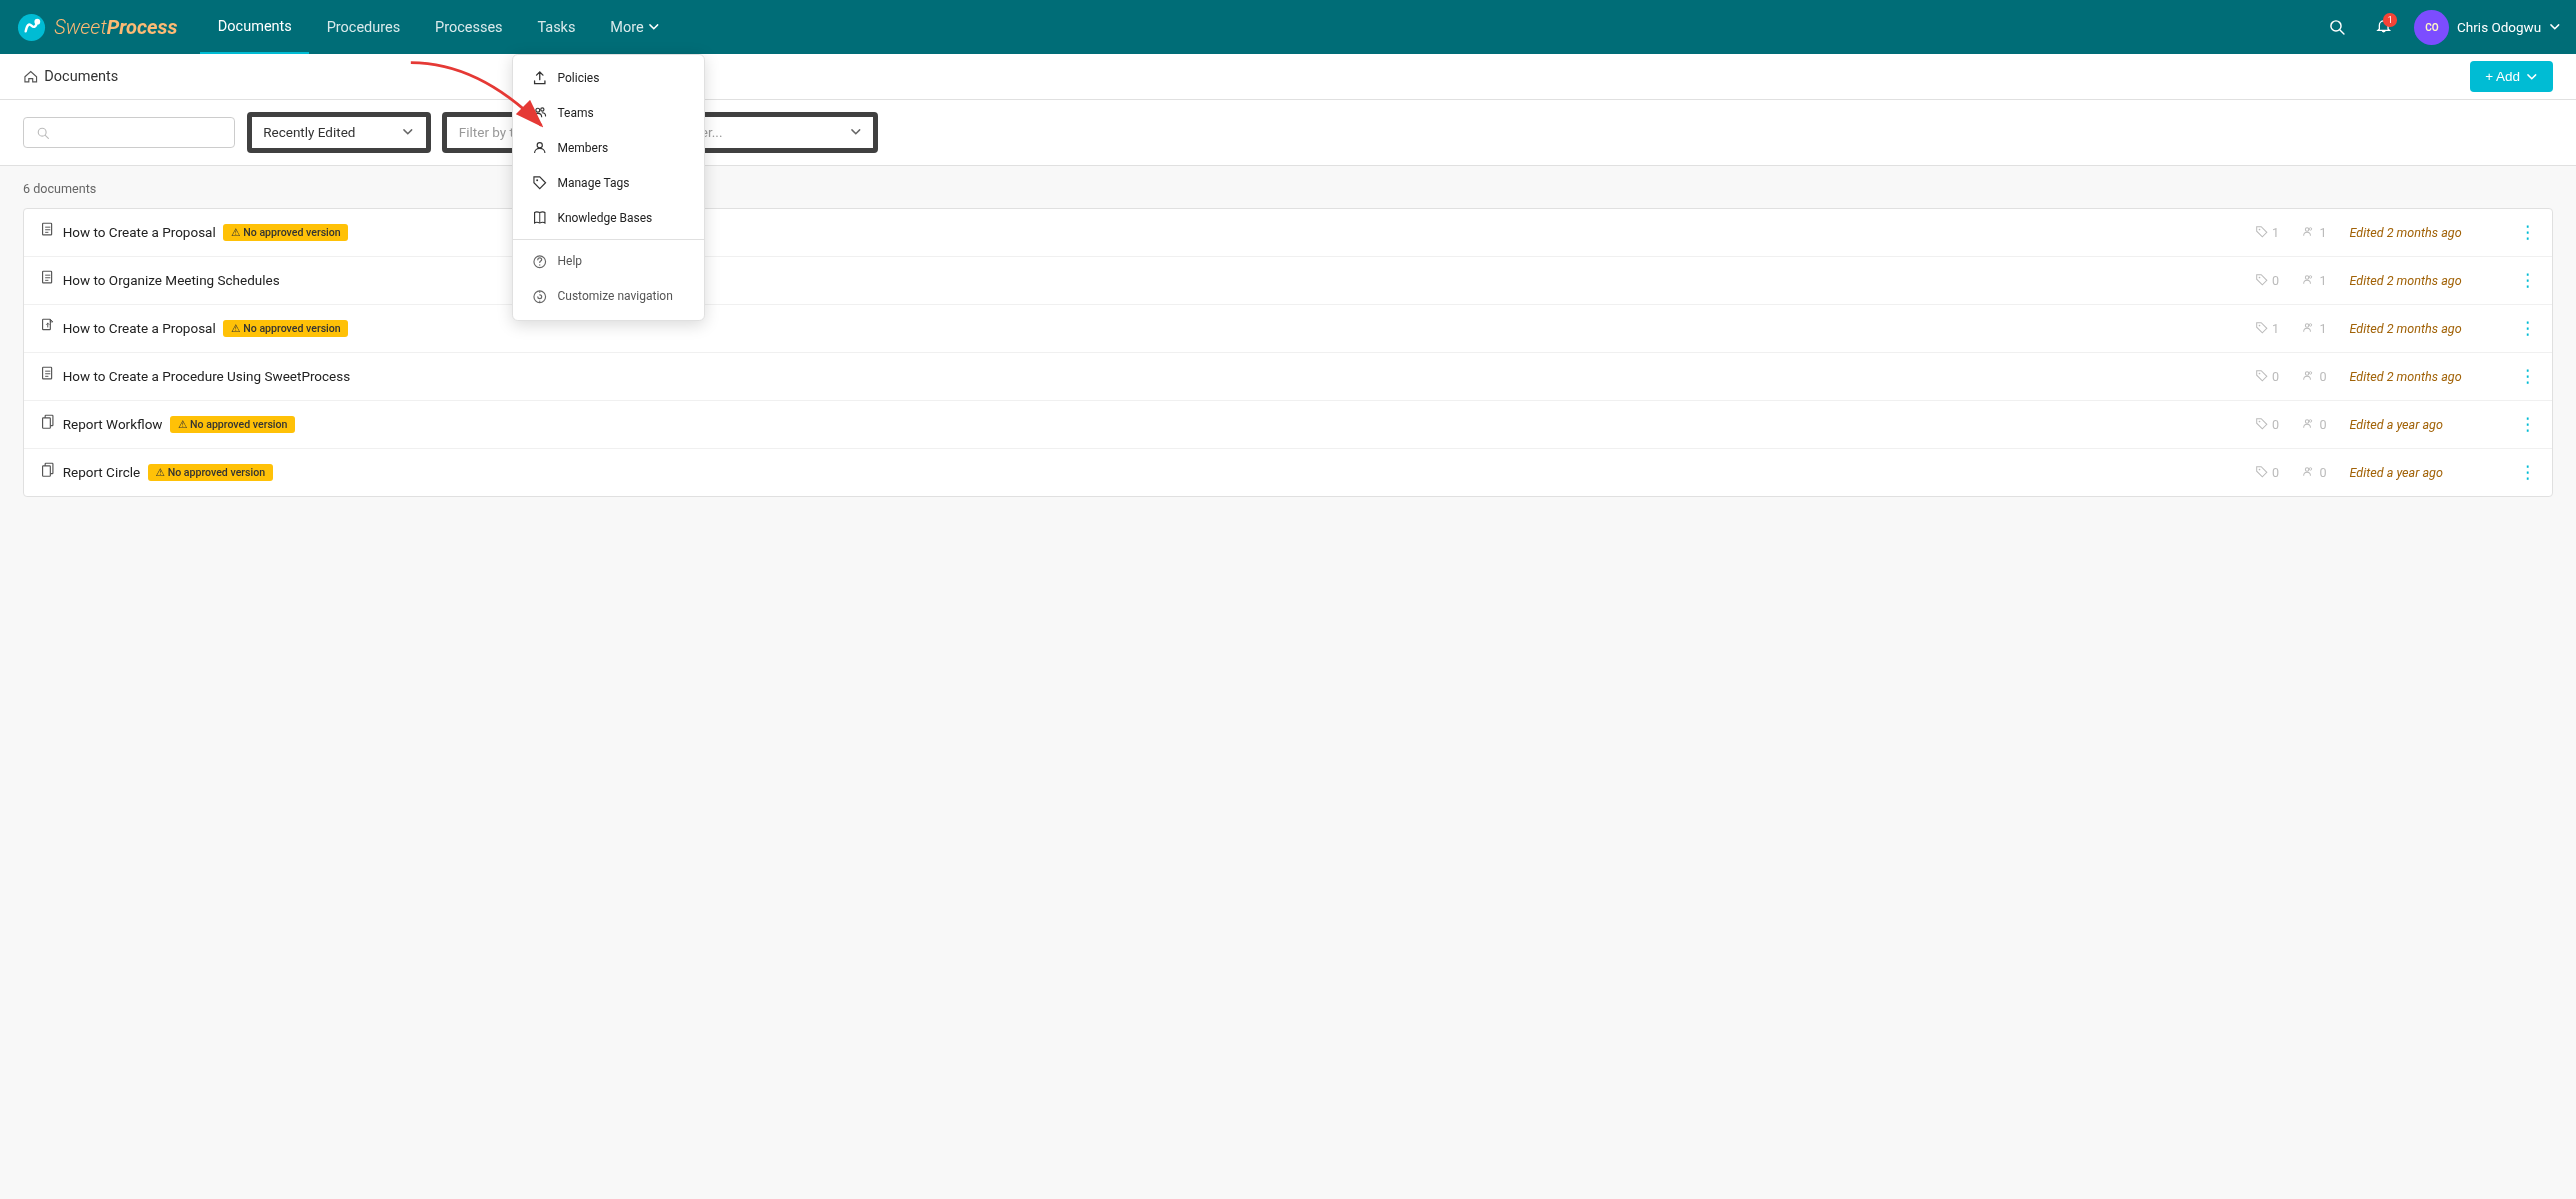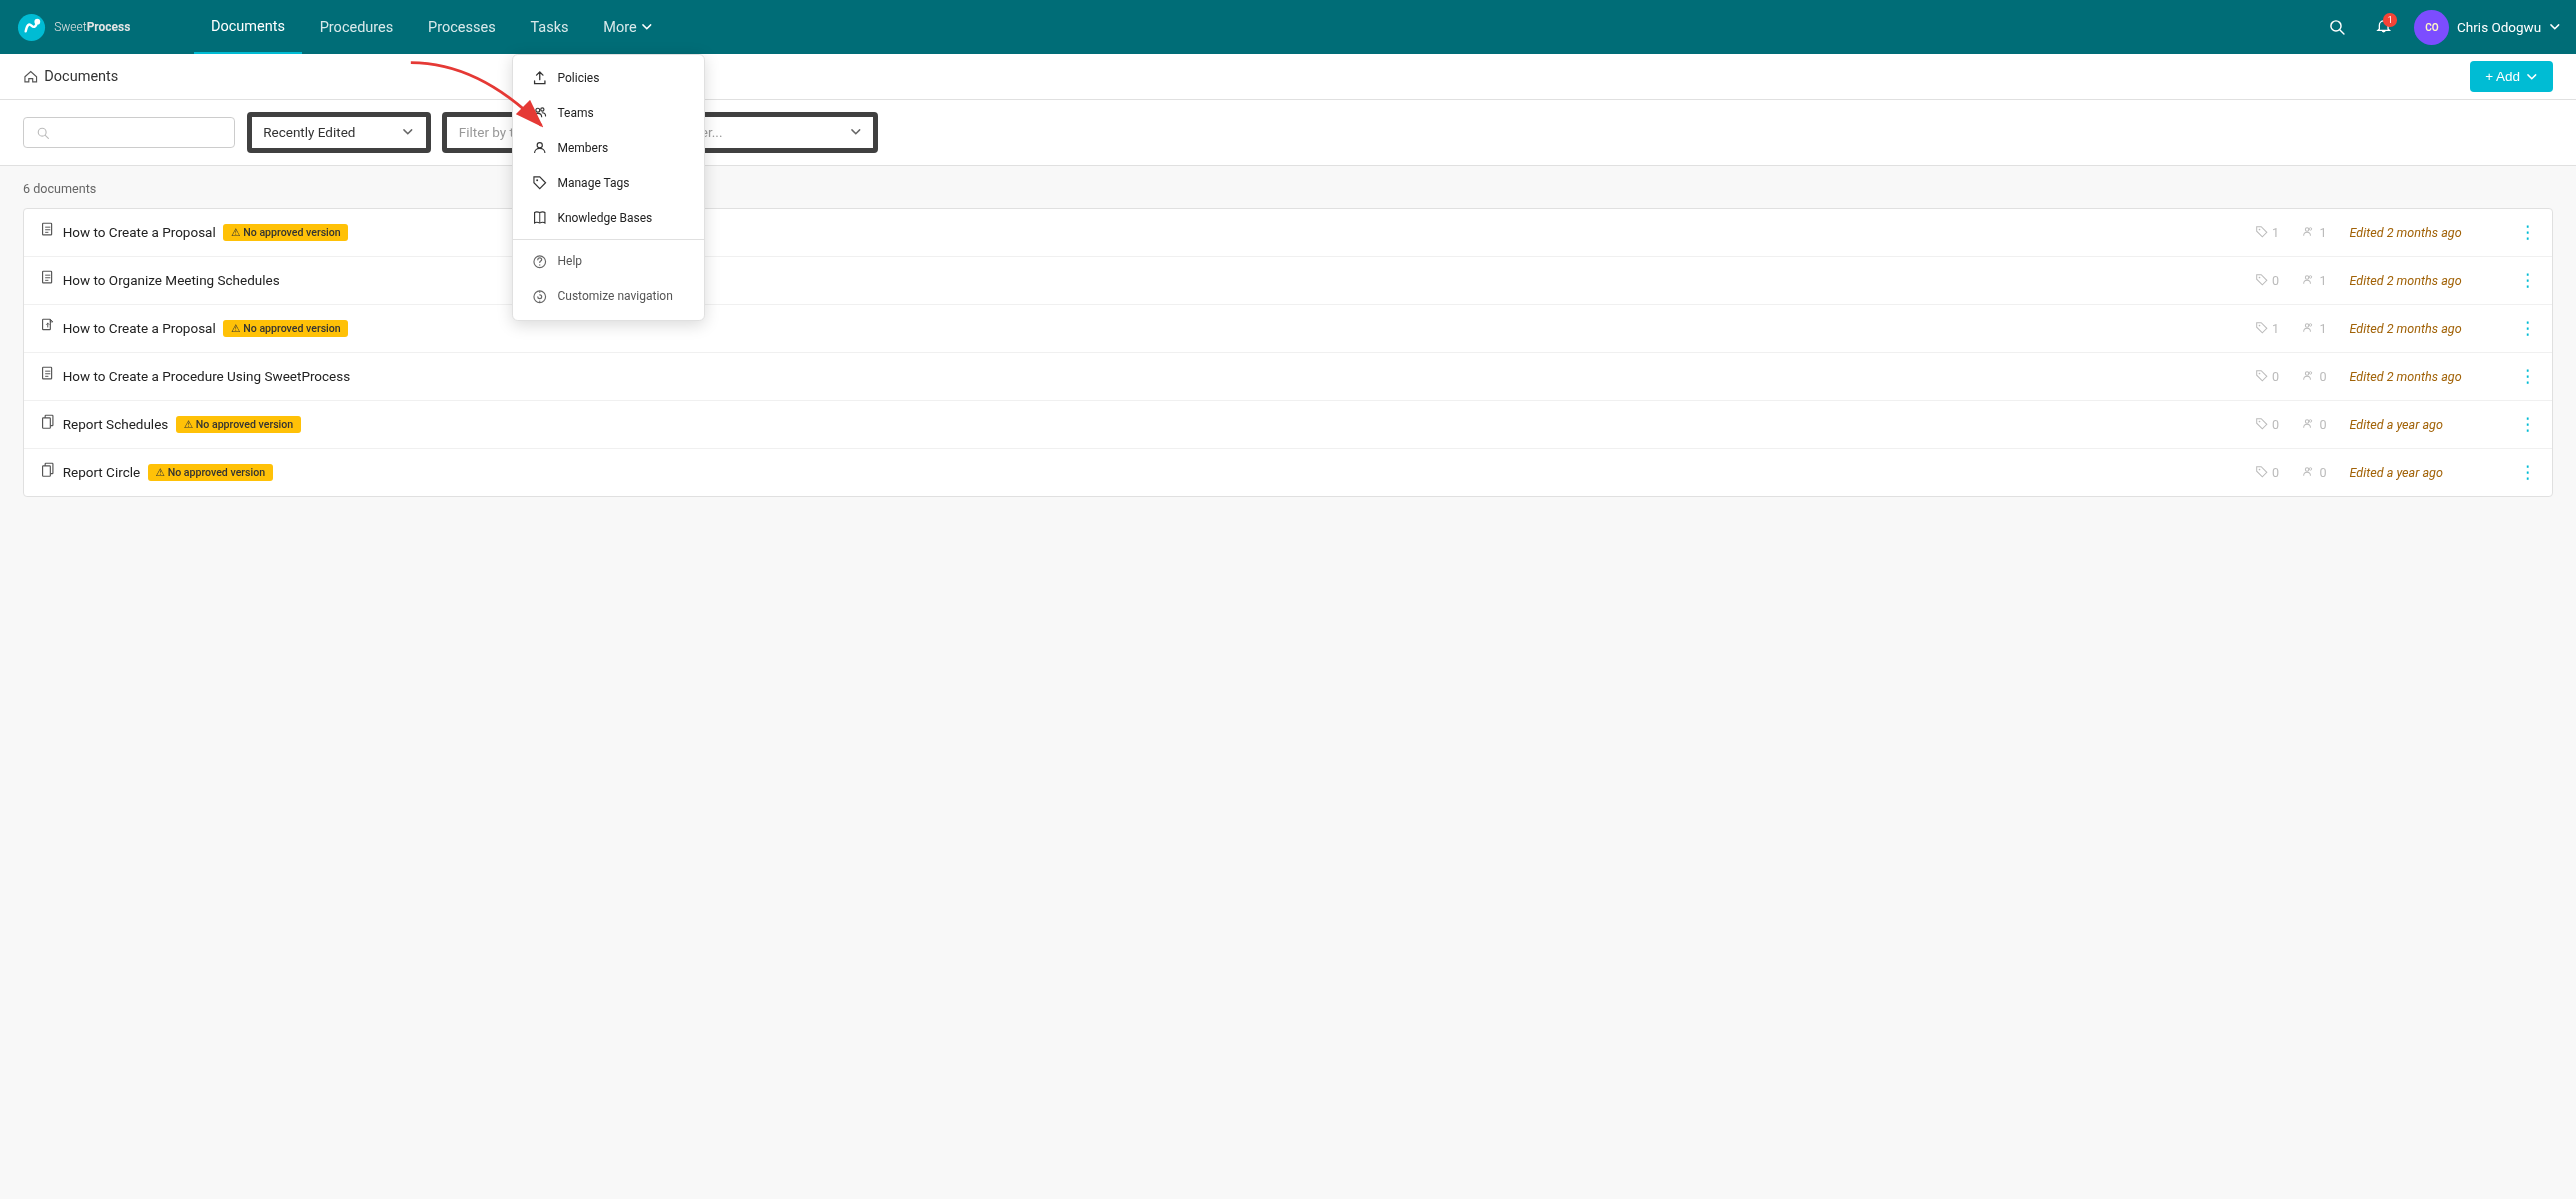--- a/index.html
+++ b/index.html
@@ -20,24 +20,25 @@
       align-items: center;
       margin-right: 23px;
       min-width: 155px;
     }
     .logo-icon {
       width: 31px;
       height: 31px;
       margin-right: 7.7px;
     }
     .logo-text {
-      color: #e5e5e5;
-      font-size: 12px;
+      color: #fdba74;
+      font-size: 20px;
       font-weight: 300;
       white-space: nowrap;
+      font-style: italic;
     }
     .logo-text strong { font-weight: 700; }
     .nav-items {
       display: flex;
       align-items: center;
       flex: 1;
       height: 100%;
     }
     .nav-item {
       color: rgba(255,255,255,0.85);
@@ -486,21 +487,21 @@
       <span class="edited-text">Edited 2 months ago</span>
       <span class="doc-actions">⋮</span>
     </div>
   </div>
       <div class="doc-row">
     <div class="doc-name">
       <span class="doc-icon"><svg width="15.5" height="15.5" viewBox="0 0 24 24" fill="none">
       <rect x="8" y="2" width="12" height="16" rx="1" stroke="#555" stroke-width="1.8" fill="none"></rect>
       <rect x="4" y="6" width="12" height="16" rx="1" stroke="#555" stroke-width="1.8" fill="white"></rect>
     </svg></span>
-      <span>Report Schedules</span>
+      <span>Report Workflow</span>
       <span class="badge-no-approved">⚠ No approved version</span>
     </div>
     <div class="doc-meta">
       <div class="meta-item">
         <svg width="13.5" height="13.5" viewBox="0 0 24 24" fill="none">
           <path d="M3 3 L11 3 L21 13 L13 21 L3 11 Z" stroke="#bbb" stroke-width="1.8" fill="none"></path>
           <circle cx="8" cy="8" r="1.5" fill="#bbb"></circle>
         </svg>
         <span style="color:#bbb;">0</span>
       </div>

